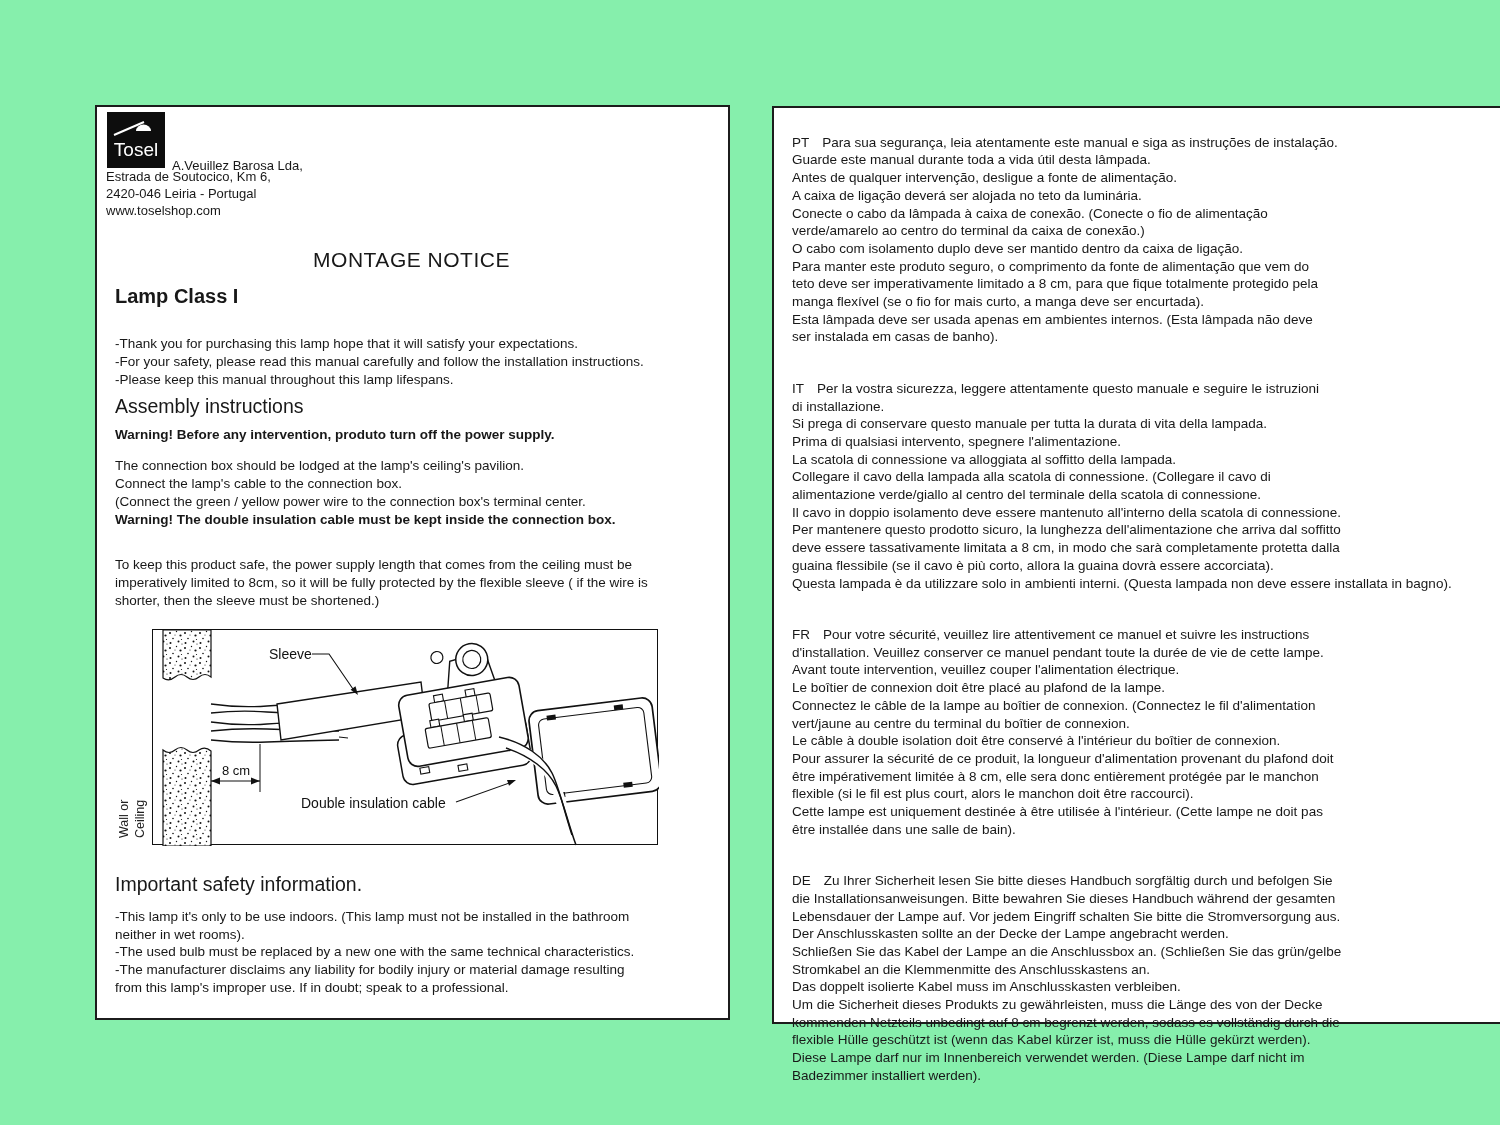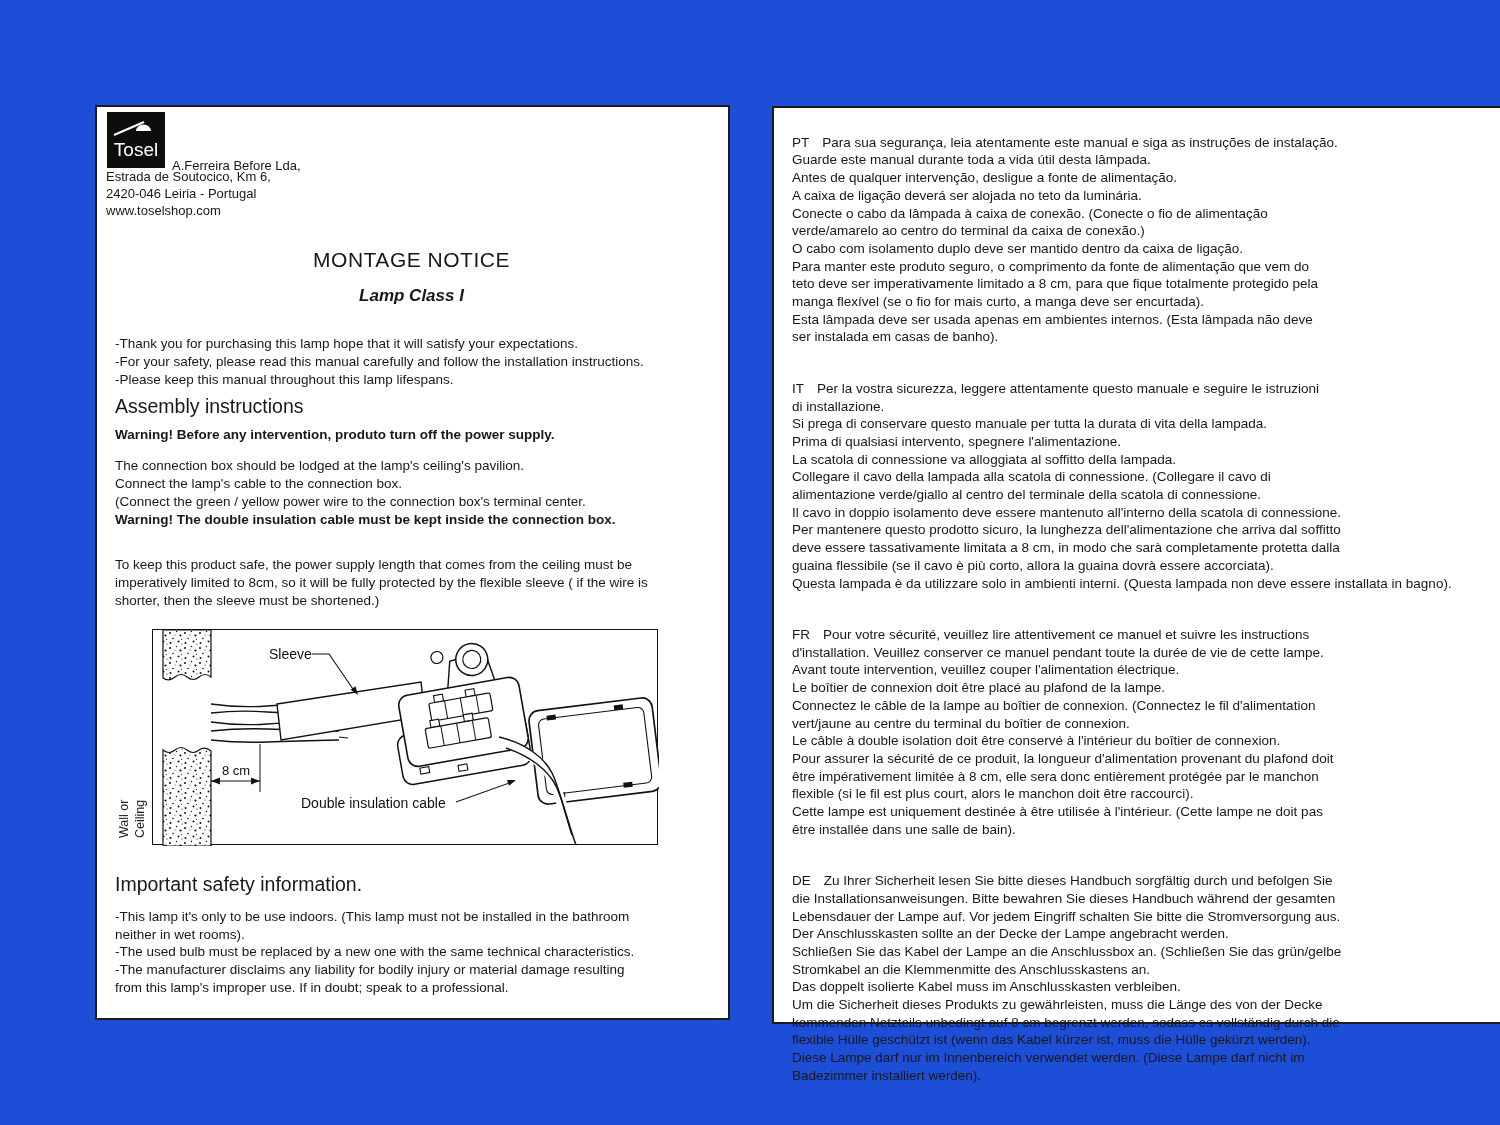--- a/index.html
+++ b/index.html
@@ -2,36 +2,36 @@
 <html><head>
 <meta charset="utf-8">
 <style>
   * { box-sizing: border-box; }
   html,body { margin:0; padding:0; }
   body {
     width:1500px; height:1125px; background:#ffffff;
     font-family:"Liberation Sans","DejaVu Sans",sans-serif;
     color:#181818;
   }
-  .page { position:relative; width:1500px; height:1125px; background:#1d4ed8; }
+  .page { position:relative; width:1500px; height:1125px; background:#86efac; }
   .panel { position:absolute; border:2px solid #1c1c1c; background:#fff; }
   .left-panel  { left:95px;  top:105px; width:635px; height:915px; padding:0 20px 0 18px; }
   .right-panel { left:772px; top:106px; width:753px; height:918px; padding:8px 12px 0 18px; }
 
   h1,h2,h3,p { margin:0; }
   .body { font-size:13.5px; line-height:17.8px; white-space:pre-line; }
 
   
   .lp-header { position:relative; height:120px; }
   .logo-svg { position:absolute; left:-8px; top:5px; }
   .company-name { position:absolute; left:57px; top:51px; font-size:13px; }
   .company-address { position:absolute; left:-9px; top:62px; font-size:13px; line-height:16.8px; white-space:pre-line; }
 
   .title    { margin-top:20px; font-size:21px; line-height:26px; text-align:center; font-weight:400; letter-spacing:.5px; }
-  .subtitle { margin-top:14px; font-size:17px; line-height:18px; text-align:center; font-weight:700;font-style:italic; }
+  .subtitle { margin-top:14px; font-size:20px; line-height:18px; text-align:left; font-weight:700; }
   .intro    { margin-top:30px; }
   .h-center { font-size:19.5px; line-height:24px; text-align:left; font-weight:400; }
   .h-assembly { margin-top:6px; }
   .warning1 { margin-top:8px;  font-weight:700; }
   .steps    { margin-top:13px; }
   .warning2 { font-weight:700; }
   .note     { margin-top:28px; }
   .h-safety { margin-top:21px; }
   .safety   { margin-top:12px; }
 
@@ -56,21 +56,21 @@
 
   <section class="panel left-panel">
 
     <div class="lp-header">
       <svg class="logo-svg" width="58" height="56" viewBox="0 0 58 56">
         <rect x="0" y="0" width="58" height="56" fill="#0d0d0d"></rect>
         <line x1="7" y1="23" x2="37" y2="10" stroke="#fff" stroke-width="2"></line>
         <path d="M29 19 a7.5 6.5 0 0 1 15 0 Z" fill="#fff"></path>
         <text x="29" y="44" text-anchor="middle" font-size="19" fill="#fff">Tosel</text>
       </svg>
-      <div class="company-name">A.Ferreira Before Lda,</div>
+      <div class="company-name">A.Veuillez Barosa Lda,</div>
       <div class="company-address">Estrada de Soutocico, Km 6,
 2420-046 Leiria - Portugal
 www.toselshop.com</div>
     </div>
 
     <h1 class="title">MONTAGE NOTICE</h1>
     <h2 class="subtitle">Lamp Class I</h2>
 
     <p class="body intro">-Thank you for purchasing this lamp hope that it will satisfy your expectations.
 -For your safety, please read this manual carefully and follow the installation instructions.

